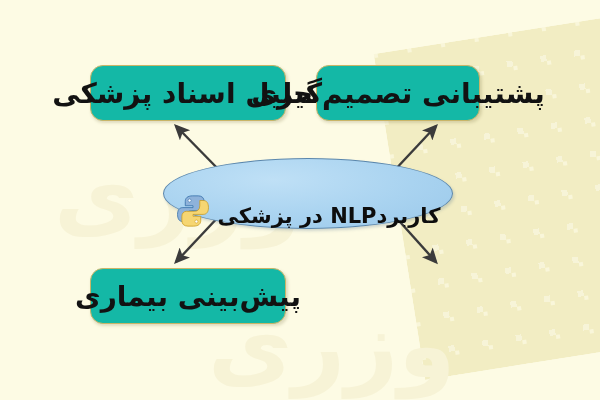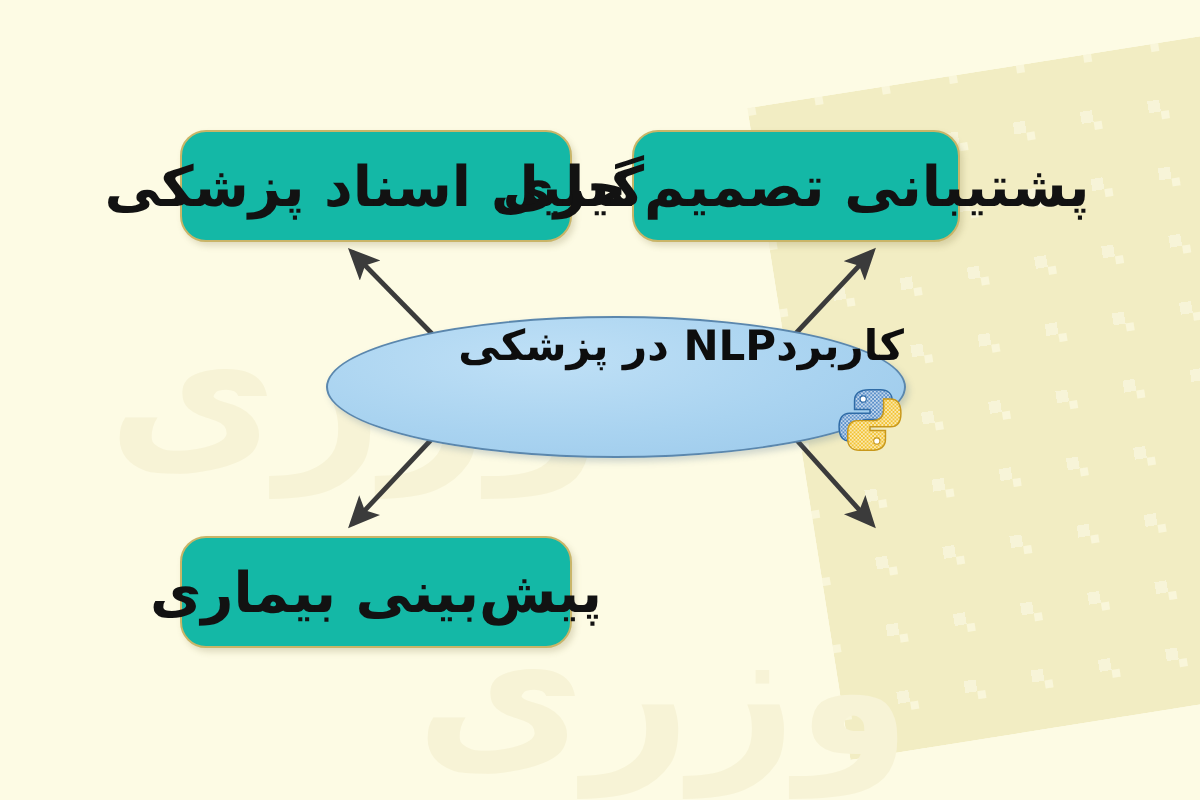--- a/index.html
+++ b/index.html
@@ -106,25 +106,24 @@
   #node-center {
     position: absolute;
     left: 163px;
     top: 158px;
     width: 288px;
     height: 69px;
     border-radius: 50% / 50%;
     border: 1.5px solid #5b87ad;
     background: radial-gradient(ellipse at 38% 30%, #bfe0f6 0%, #a9d3f0 55%, #9ac8ea 100%);
     display: flex;
-    align-items: flex-start;
+    align-items: flex-end;
     justify-content: center;
     gap: 8px;
     box-shadow: 1.5px 2px 3px rgba(80,110,140,.25);
-    flex-direction: column;
   }
   #node-center .center-label {
     color: #0d0d0d;
     font-size: 21px;
     font-weight: 700;
     white-space: nowrap;
     direction: rtl;
   }
   .py-logo {
     flex: 0 0 auto;

